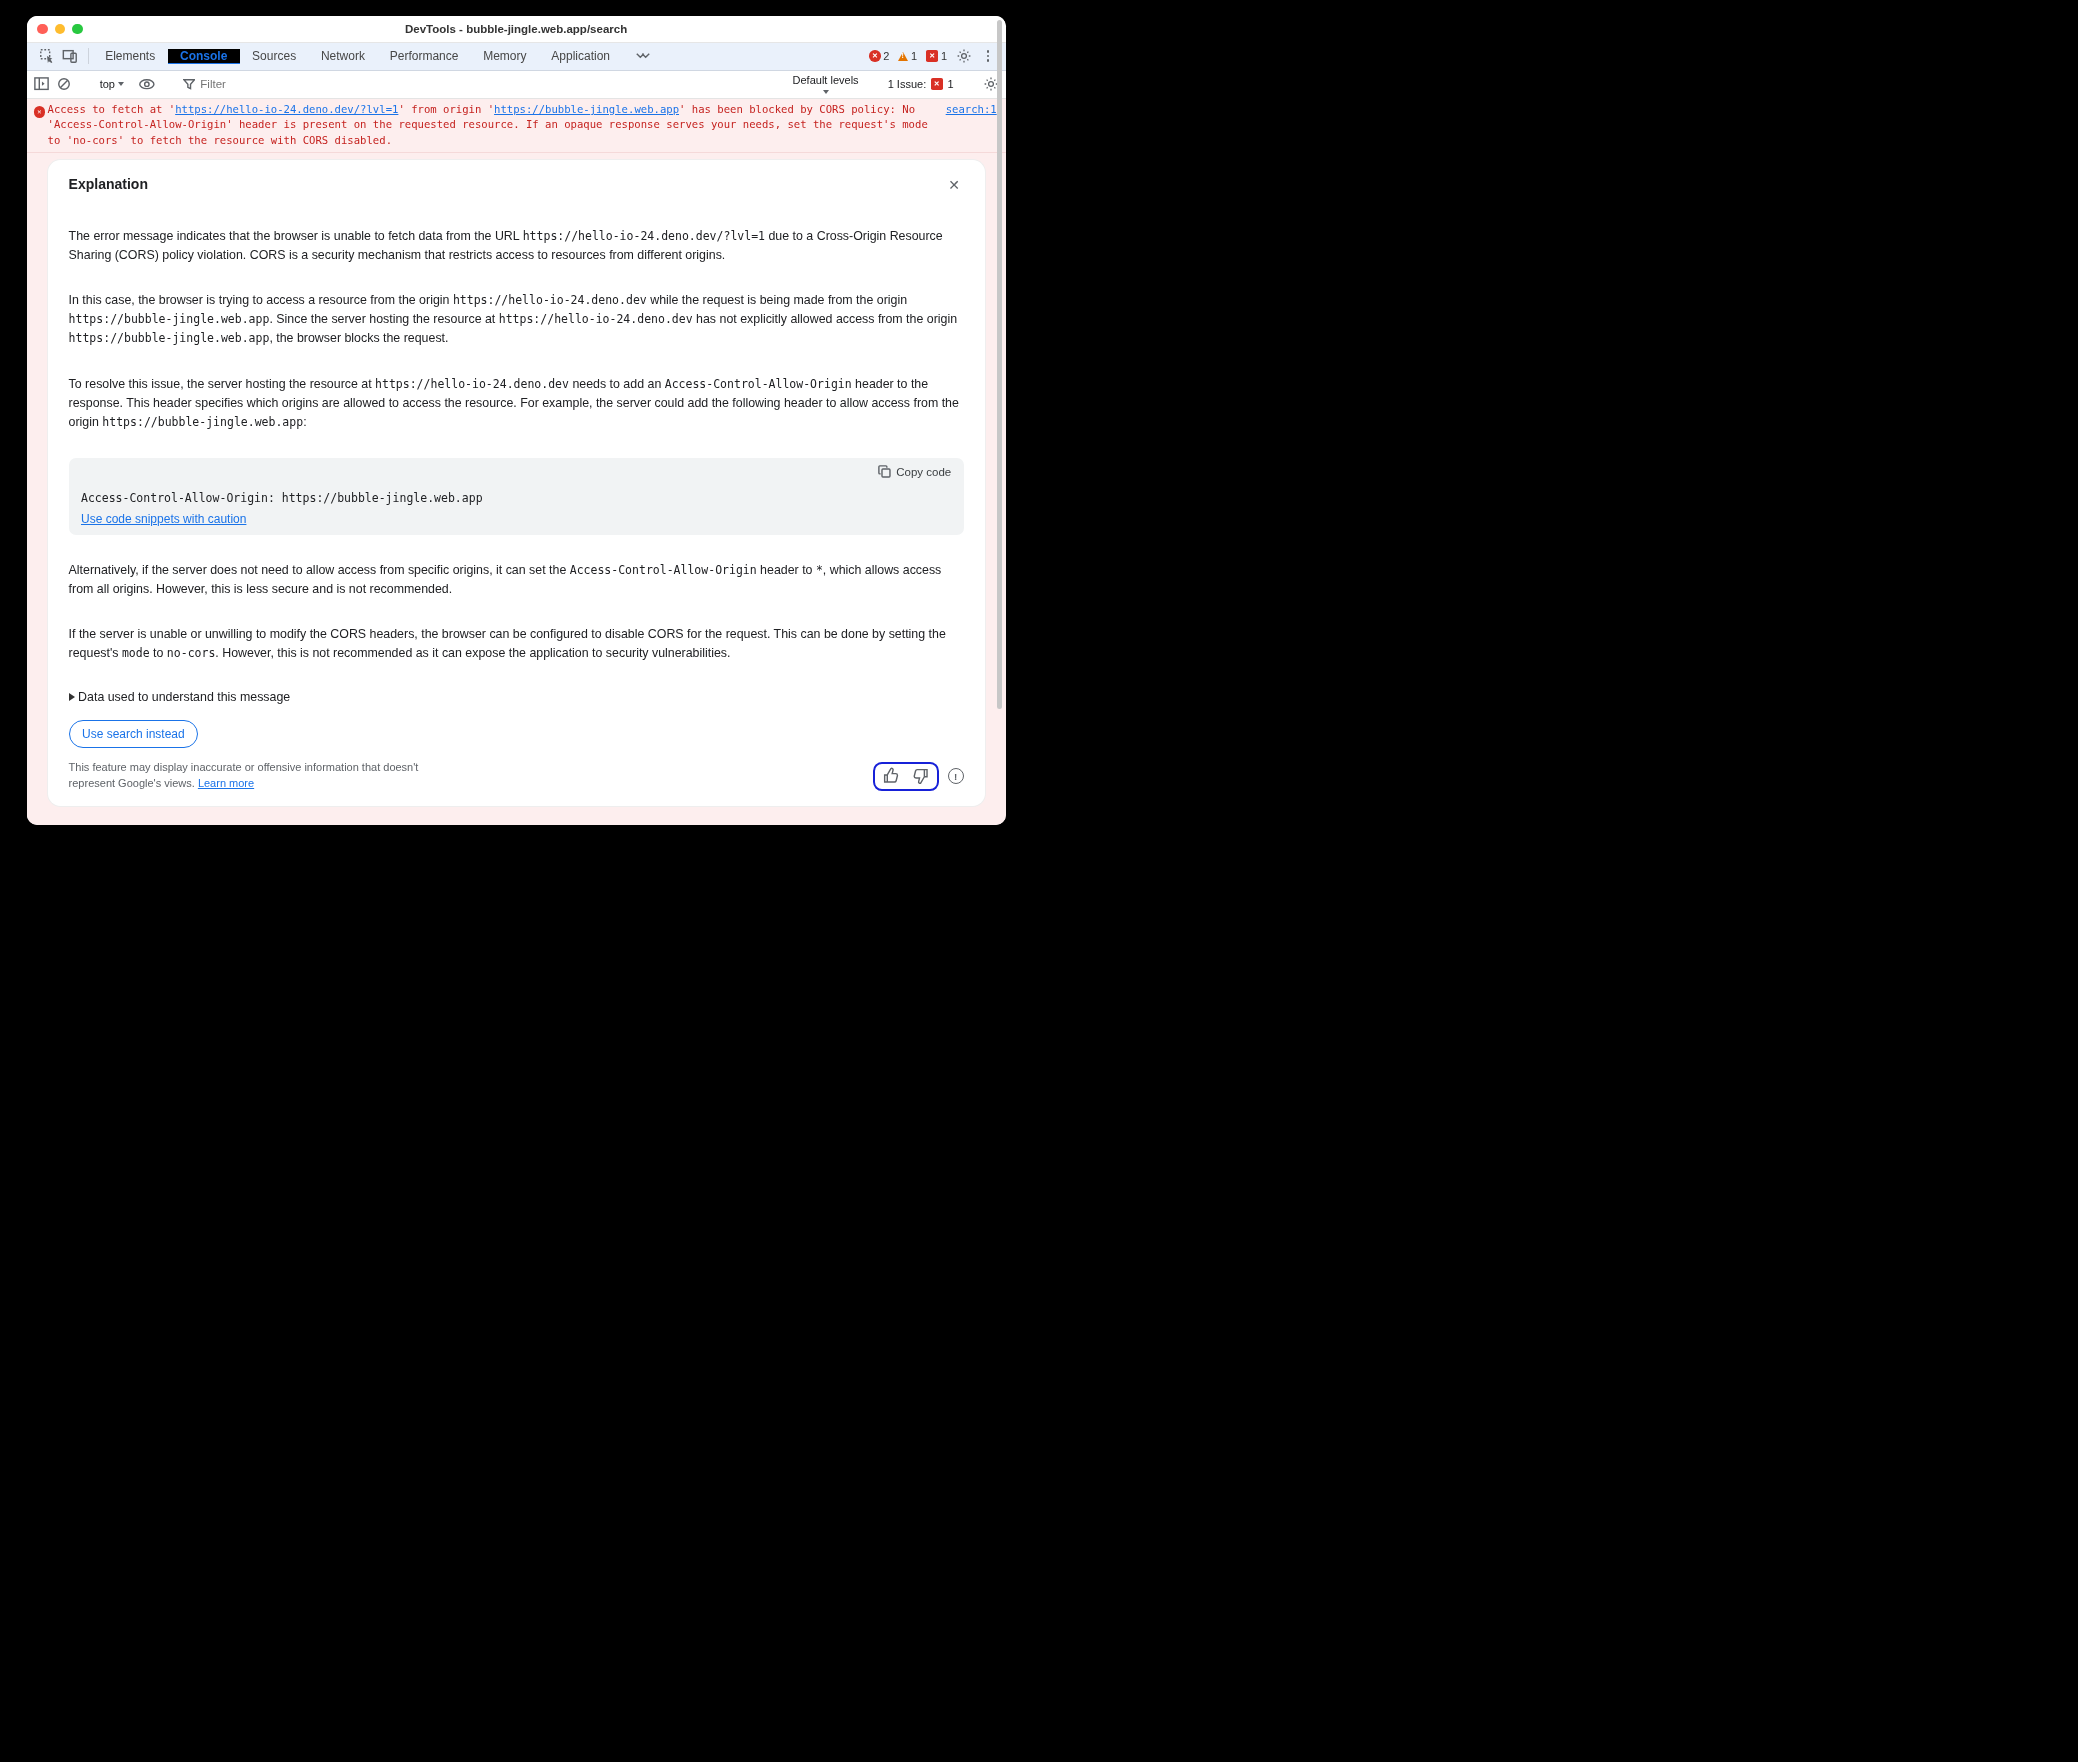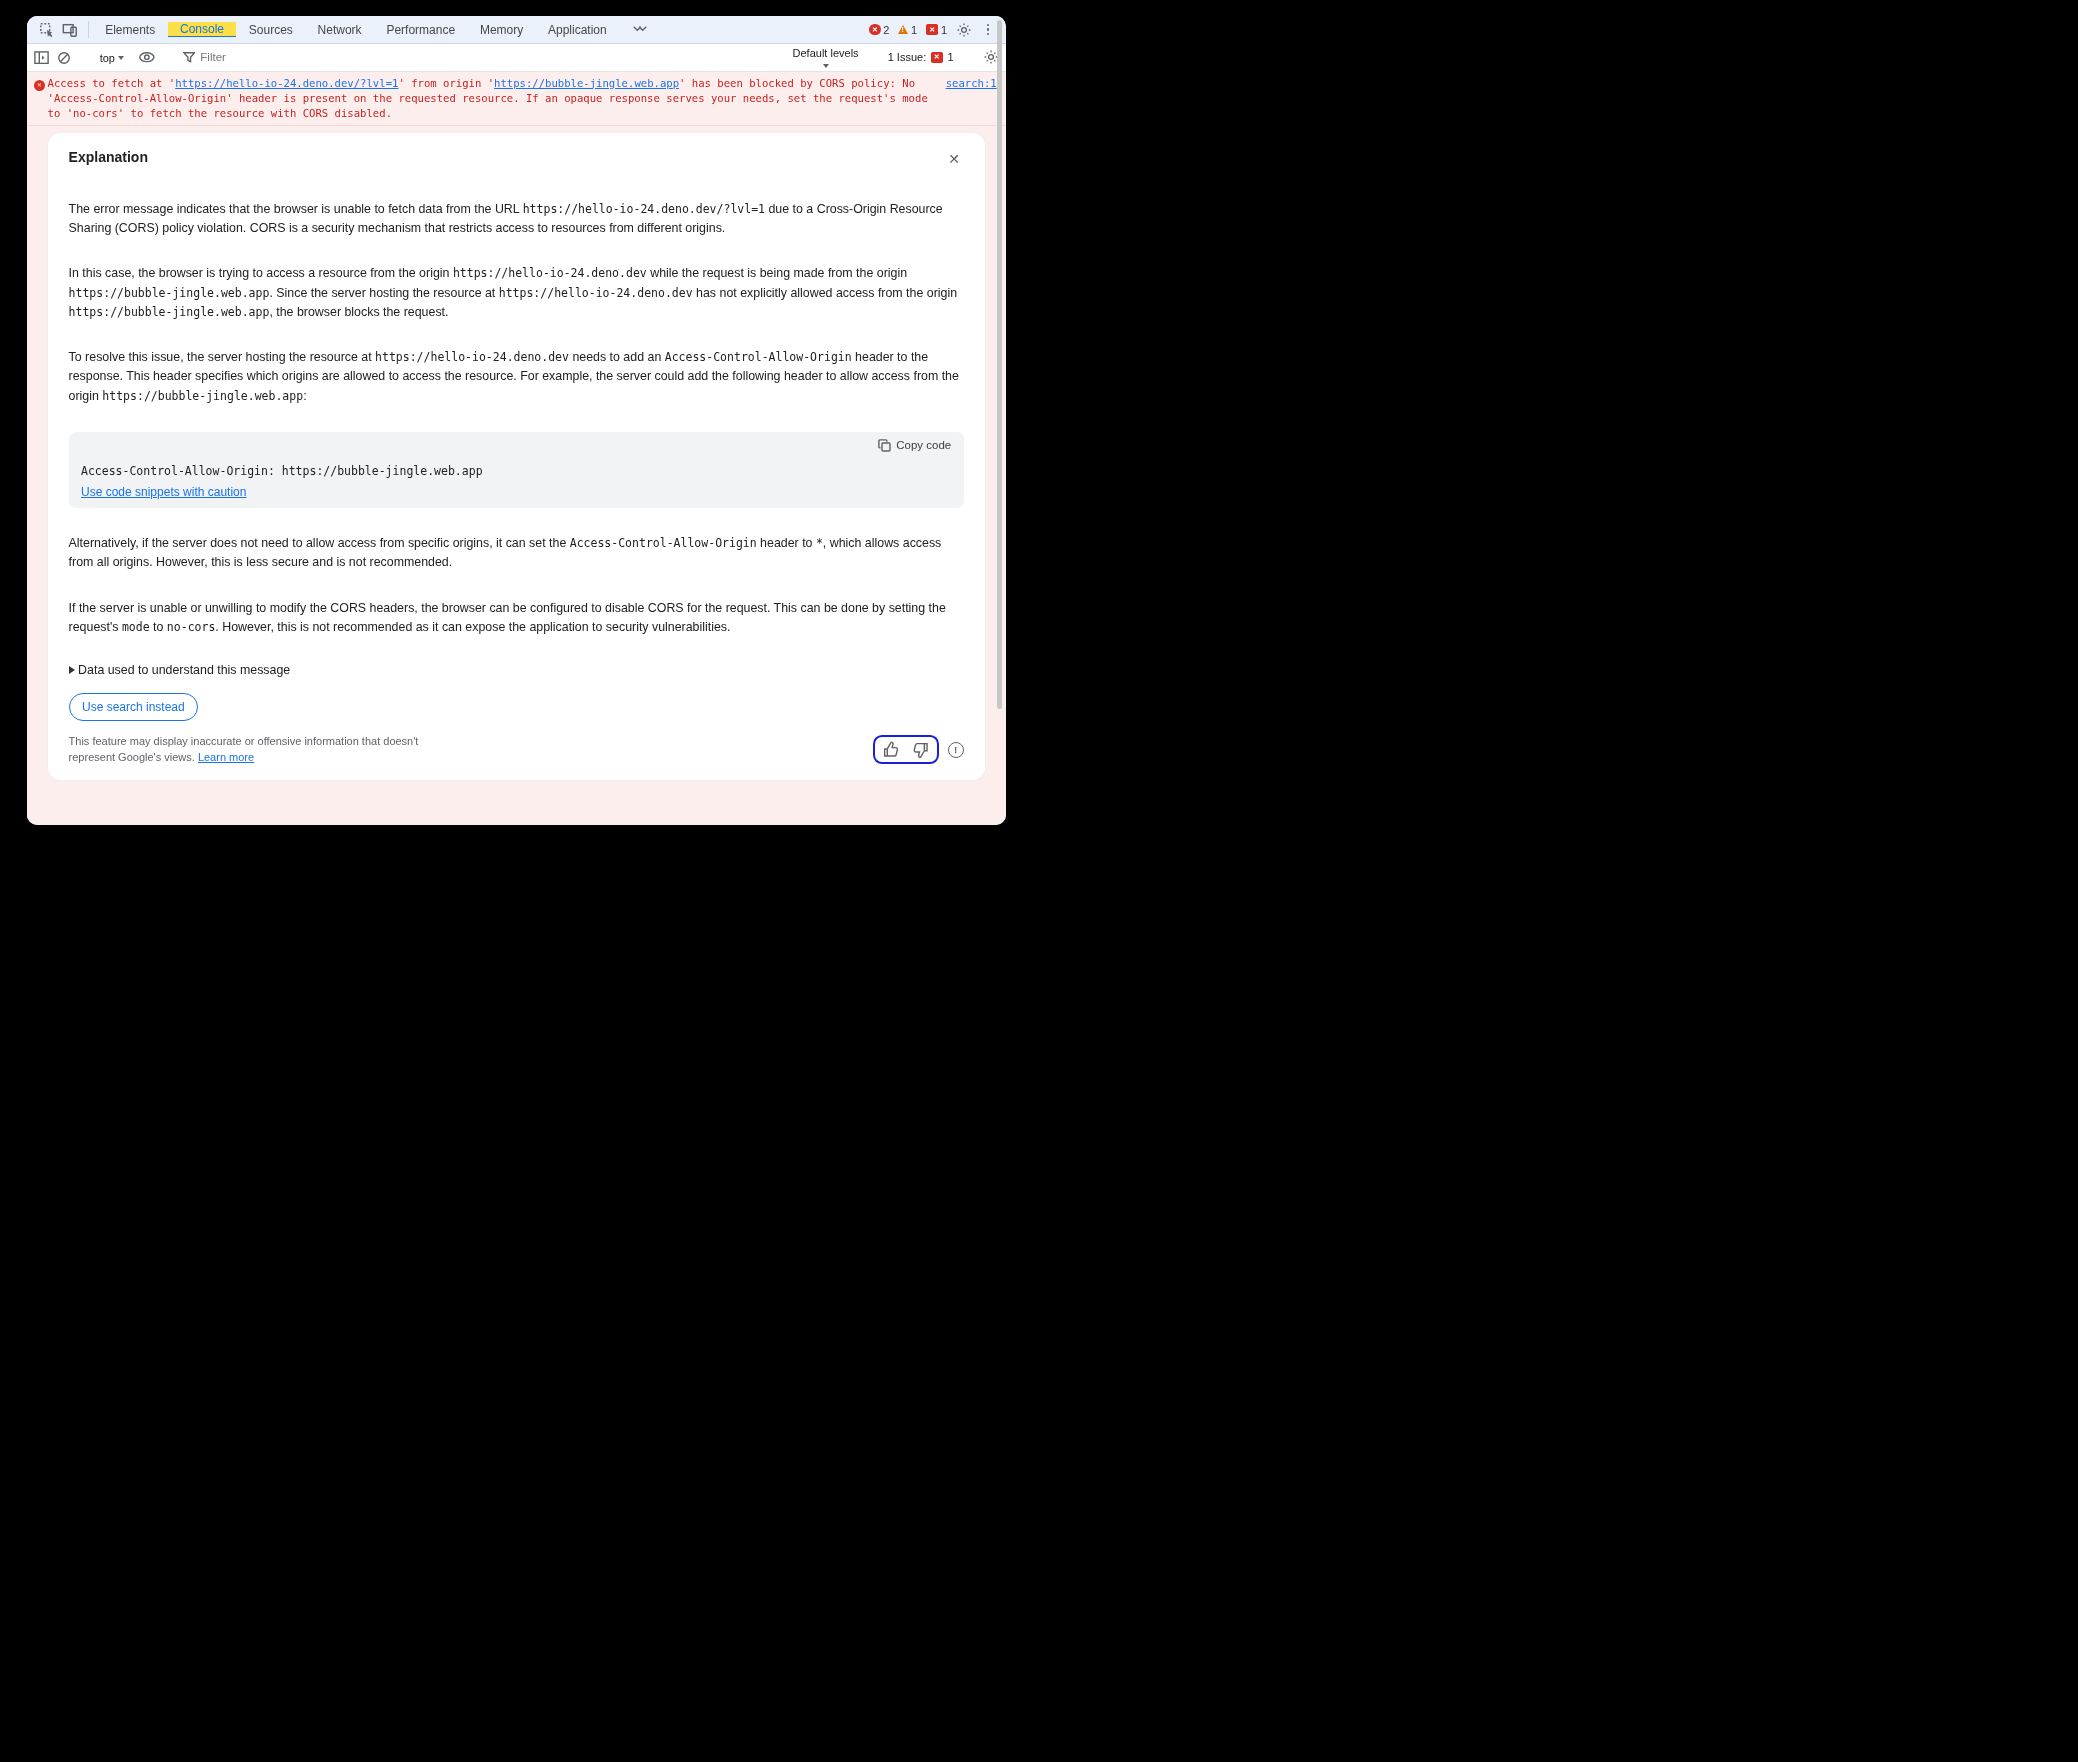--- a/index.html
+++ b/index.html
@@ -48,21 +48,21 @@
     background: #eaf1fb;
     display: flex;
     align-items: stretch;
     padding: 0 5.3px;
     border-bottom: 0.9px solid #d0d7e2;
   }
   .tb-icons { display: flex; align-items: center; gap: 7px; padding: 0 7px; }
   .tb-divider { width: 0.9px; background: #cdd3dc; margin: 5.3px 3.5px; }
   .tab-strip { display: flex; align-items: center; }
   .tab { padding: 0 12.4px; display: flex; align-items: center; font-size: 12px; color: #474747; cursor: default; }
-  .tab.active { color: #1a73e8; border-bottom: 1.8px solid #1a73e8; font-weight: 400; background: #fde047; }
+  .tab.active { color: #1a73e8; border-bottom: 1.8px solid #1a73e8; font-weight: 700; background: #000000; }
   .tb-spacer { flex: 1; }
   .tb-right { display: flex; align-items: center; gap: 8.9px; padding-right: 5.3px; }
   .count-group { display: flex; align-items: center; gap: 2.7px; font-size: 11px; color: #333; }
   .ico-error { width: 11.5px; height: 11.5px; border-radius: 50%; background: #d93025; display:inline-flex; align-items:center; justify-content:center; }
   .ico-error::after { content:"✕"; color:#fff; font-size:7px; font-weight:700; }
   .ico-warn { width: 0; height: 0; border-left: 5.8px solid transparent; border-right: 5.8px solid transparent; border-bottom: 9.8px solid #e37400; position:relative; }
   .ico-warn::after { content:"!"; position:absolute; left:-1.8px; top:0.9px; font-size:7px; color:#fff; font-weight:700; }
   .ico-badge { width:12.4px; height:11.5px; background:#d93025; border-radius:1.8px; display:inline-flex; align-items:center; justify-content:center; }
   .ico-badge::after { content:"✕"; color:#fff; font-size:7px; font-weight:700; }
   .gear { width:16px; height:16px; }
@@ -140,20 +140,28 @@
   .win-scroll { position:absolute; right:1.8px; top:3.5px; bottom:3.5px; width:8.9px; }
   .win-scroll .thumb-bar { position:absolute; top:0; height:86%; left:1.8px; width:5.3px; background:#c7c7c7; border-radius:2.7px; }
   
   svg { display:block; }
   .icon-stroke { stroke:#5f6368; fill:none; stroke-width:1.6; }
 </style>
 </head>
 <body>
 
 <div class="window">
+  <div class="titlebar">
+    <div class="traffic">
+      <div class="tl r"></div>
+      <div class="tl y"></div>
+      <div class="tl g"></div>
+    </div>
+    <div class="wtitle">DevTools - bubble-jingle.web.app/search</div>
+  </div>
 
   <div class="tabbar">
     <div class="tb-icons">
       <span>
         <svg width="16" height="16" viewBox="0 0 18 18">
             <rect x="2" y="2" width="10" height="10" class="icon-stroke" stroke-dasharray="2 2"></rect>
             <path d="M9 9 l6 3 -2 1 2 3 -1 1 -3-2 -1 2z" fill="#5f6368"></path>
           </svg>
       </span>
       <span>

